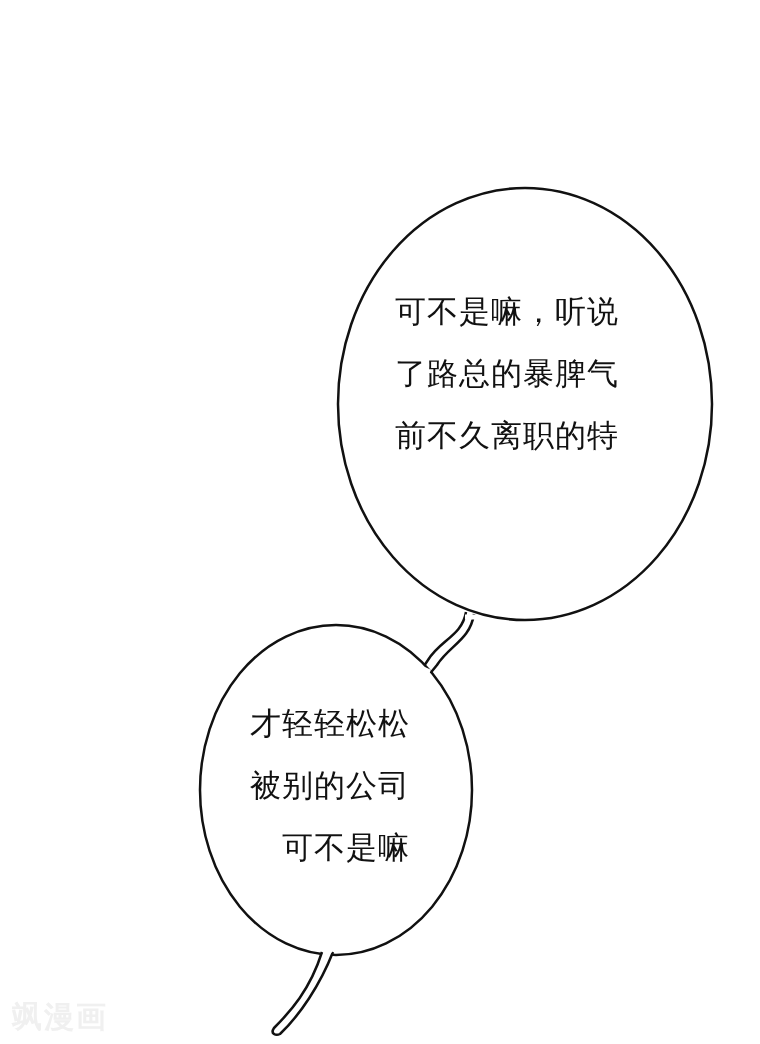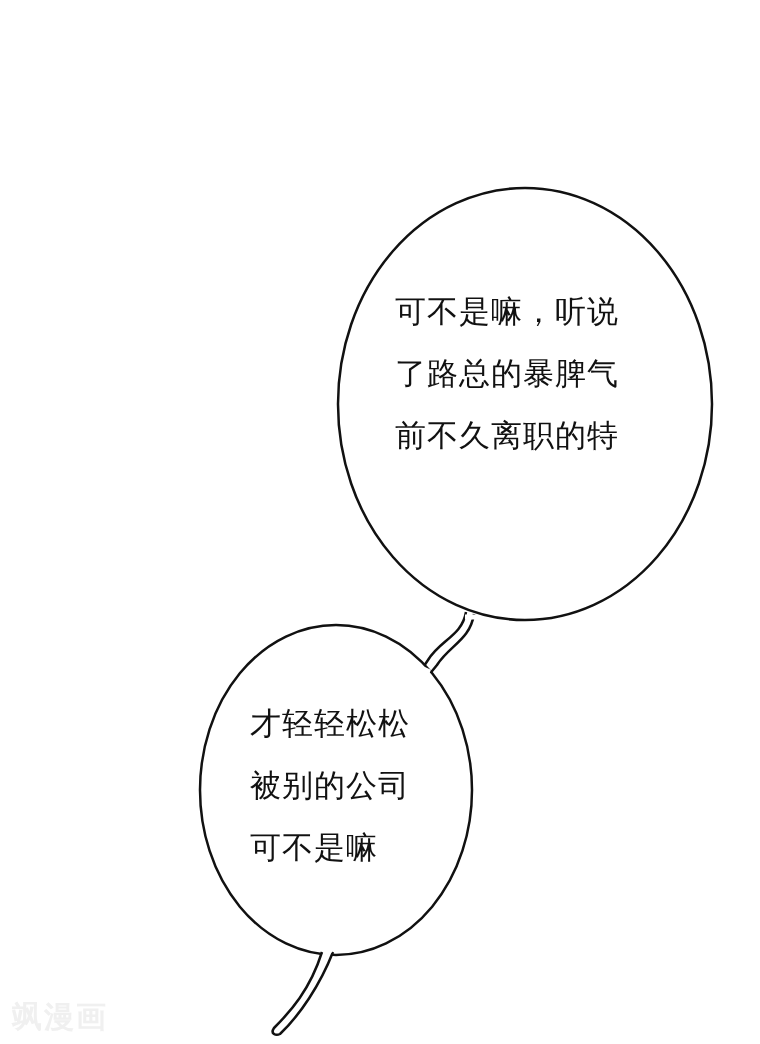--- a/index.html
+++ b/index.html
@@ -1,21 +1,21 @@
 <!DOCTYPE html>
 <html><head>
   <meta charset="utf-8">
   <style>
     html, body { margin:0; padding:0; background:#ffffff; }
     body { width:760px; height:1044px; position:relative; overflow:hidden; }
     svg.art { position:absolute; left:0; top:0; }
     .text { position:absolute; font-family:"DejaVu Sans", sans-serif; color:#111; font-size:31px; line-height:62px; letter-spacing:1px; white-space:nowrap; }
     .text div { height:62px; }
     #t1 { left:395px; top:280px; }
-    #t2 { left:250px; top:692px; }
+    #t2 { left:250px; top:692px;text-align:right; }
     .wm { position:absolute; left:12px; bottom:6px; font-family:"DejaVu Sans", sans-serif; font-size:30px; font-weight:bold; color:#f0f0f0; letter-spacing:2px; }
   </style>
 </head>
 <body>
 
 <svg class="art" width="760" height="1044" viewBox="0 0 760 1044">
 
   <path d="M466 612 C462 636, 440 640, 428 660 L420 672" fill="none" stroke="#111" stroke-width="2.5"></path>
   <path d="M474 614 C470 640, 450 645, 437 665 L428 676" fill="none" stroke="#111" stroke-width="2.5"></path>
 

